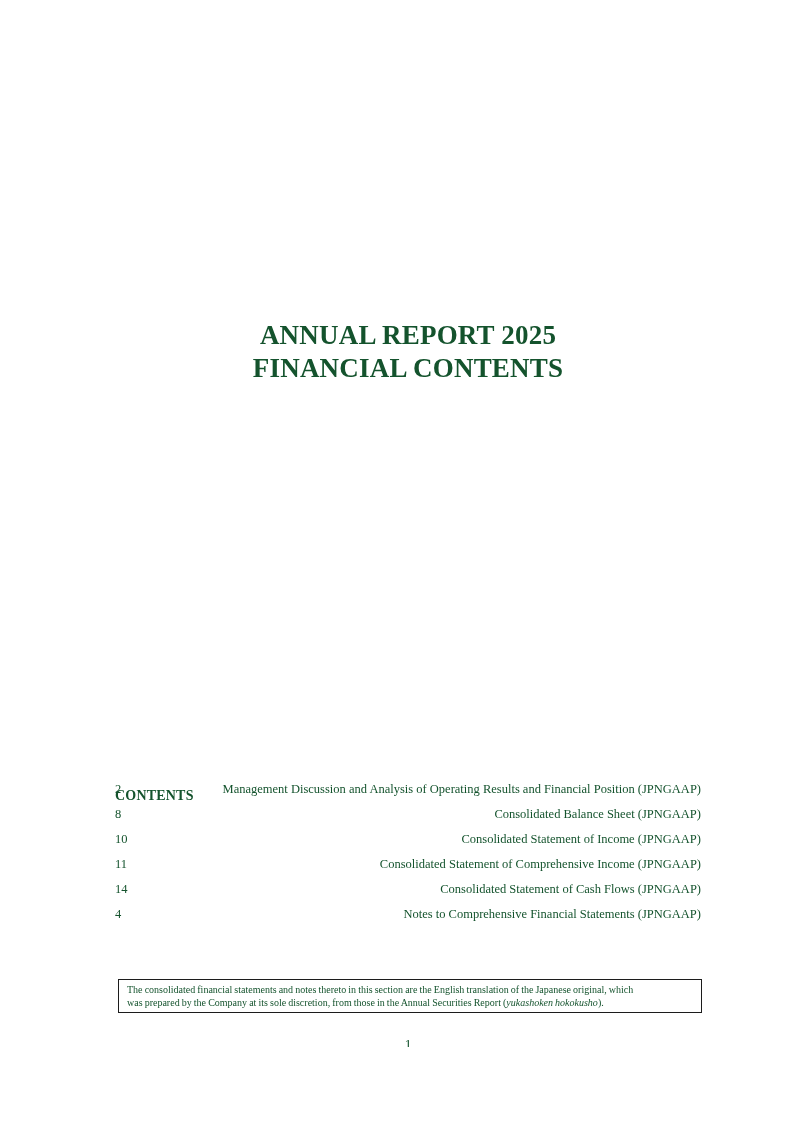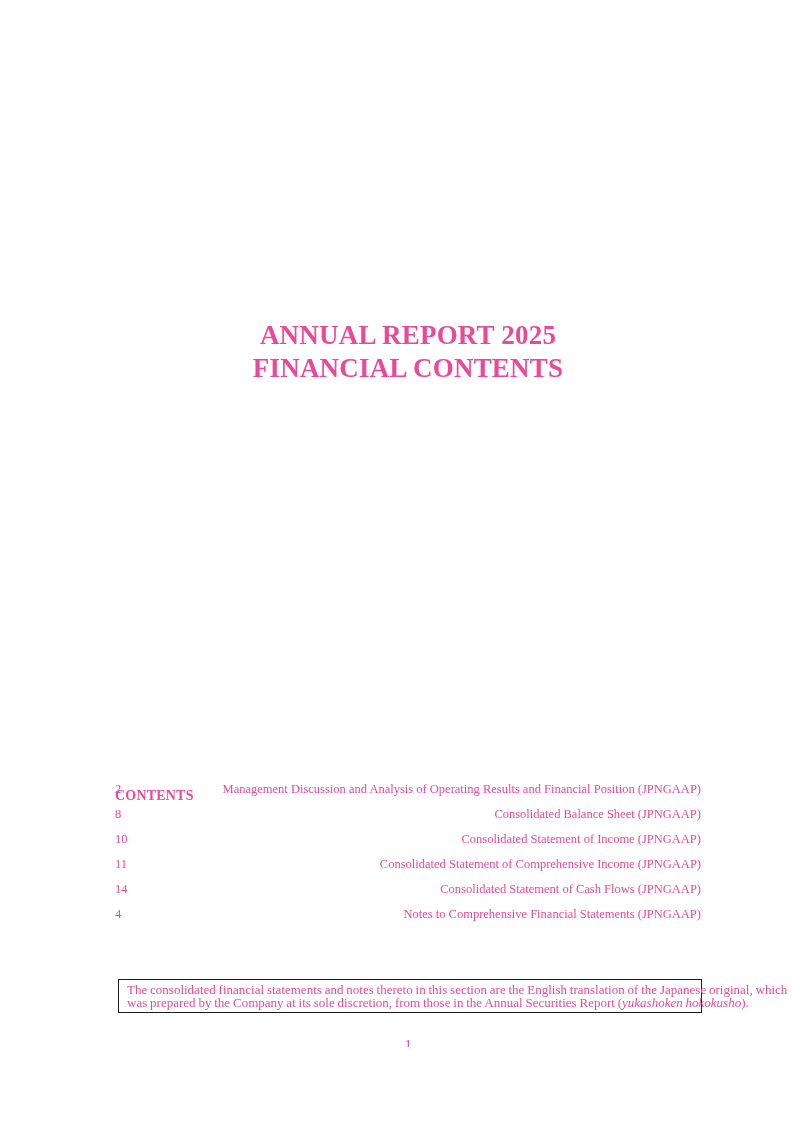--- a/index.html
+++ b/index.html
@@ -5,21 +5,21 @@
   html, body {
     margin: 0;
     padding: 0;
     background: #ffffff;
   }
   .page {
     position: relative;
     width: 800px;
     height: 1047px;
     background: #ffffff;
-    color: #ec4899;
+    color: #14532d;
     font-family: "Liberation Serif", "DejaVu Serif", serif;
     overflow: hidden;
   }
 
   
   .title-block {
     position: absolute;
     top: 319px;
     left: 115px;
     width: 586px;
@@ -63,21 +63,21 @@
 
   
   .note-box {
     position: absolute;
     top: 979px;
     left: 118px;
     width: 584px;
     box-sizing: border-box;
     border: 1.5px solid #1c1c1c;
     padding: 2.5px 6px 3px 8px;
-    font-size: 13px;
+    font-size: 10px;
     line-height: 13.3px;
     word-spacing: -0.4px;
   }
   .note-line {
     white-space: nowrap;
   }
   .italic {
     font-style: italic;
   }
 

